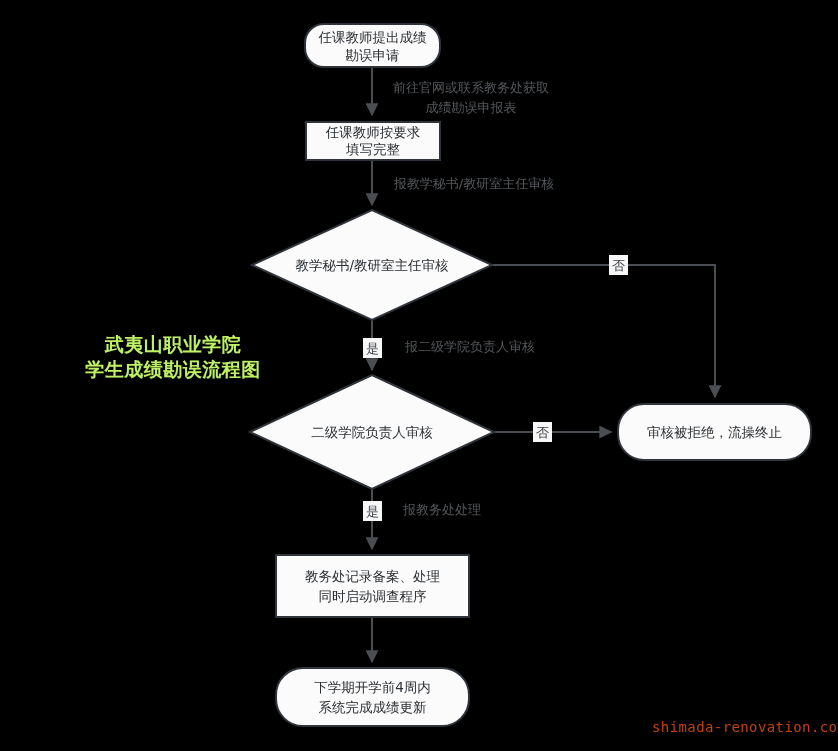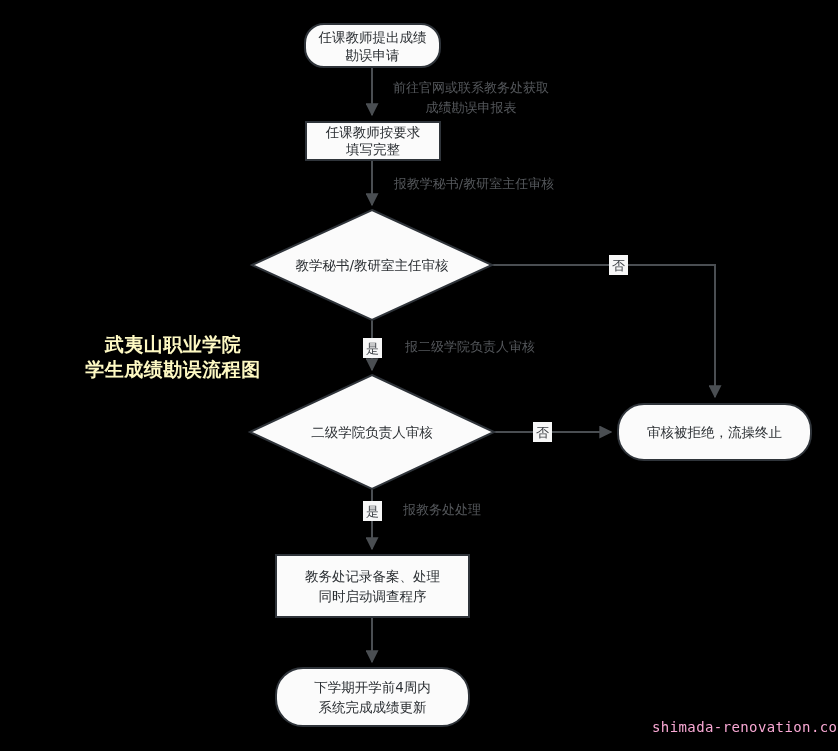--- a/index.html
+++ b/index.html
@@ -31,33 +31,33 @@
     font-size:13px;
     fill:#55585c;
     text-anchor:middle;
     dominant-baseline:middle;
   }
   .shape-fill{fill:#fbfbfb;}
   .shape-stroke{stroke:#2f343a;stroke-width:2;}
   .conn{stroke:#4a4e52;stroke-width:2;fill:none;}
   .watermark-title{
     position:absolute;
-    color:#fef9c3;
+    color:#bef264;
     font-family:"DejaVu Sans","Liberation Sans",sans-serif;
     font-size:19px;
     font-weight:bold;
     line-height:1.32;
     letter-spacing:0.5px;
     text-align:center;
     white-space:pre-line;
     user-select:none;
   }
   .watermark-url{
     position:absolute;
-    color:#f9a8d4;
+    color:#c2410c;
     font-family:"DejaVu Sans Mono","Liberation Mono",monospace;
     font-size:14px;
     letter-spacing:0.4px;
     white-space:nowrap;
     user-select:none;
   }
   .lbl-bg{fill:#f7f7f7;}
 </style>
 </head>
 <body>

